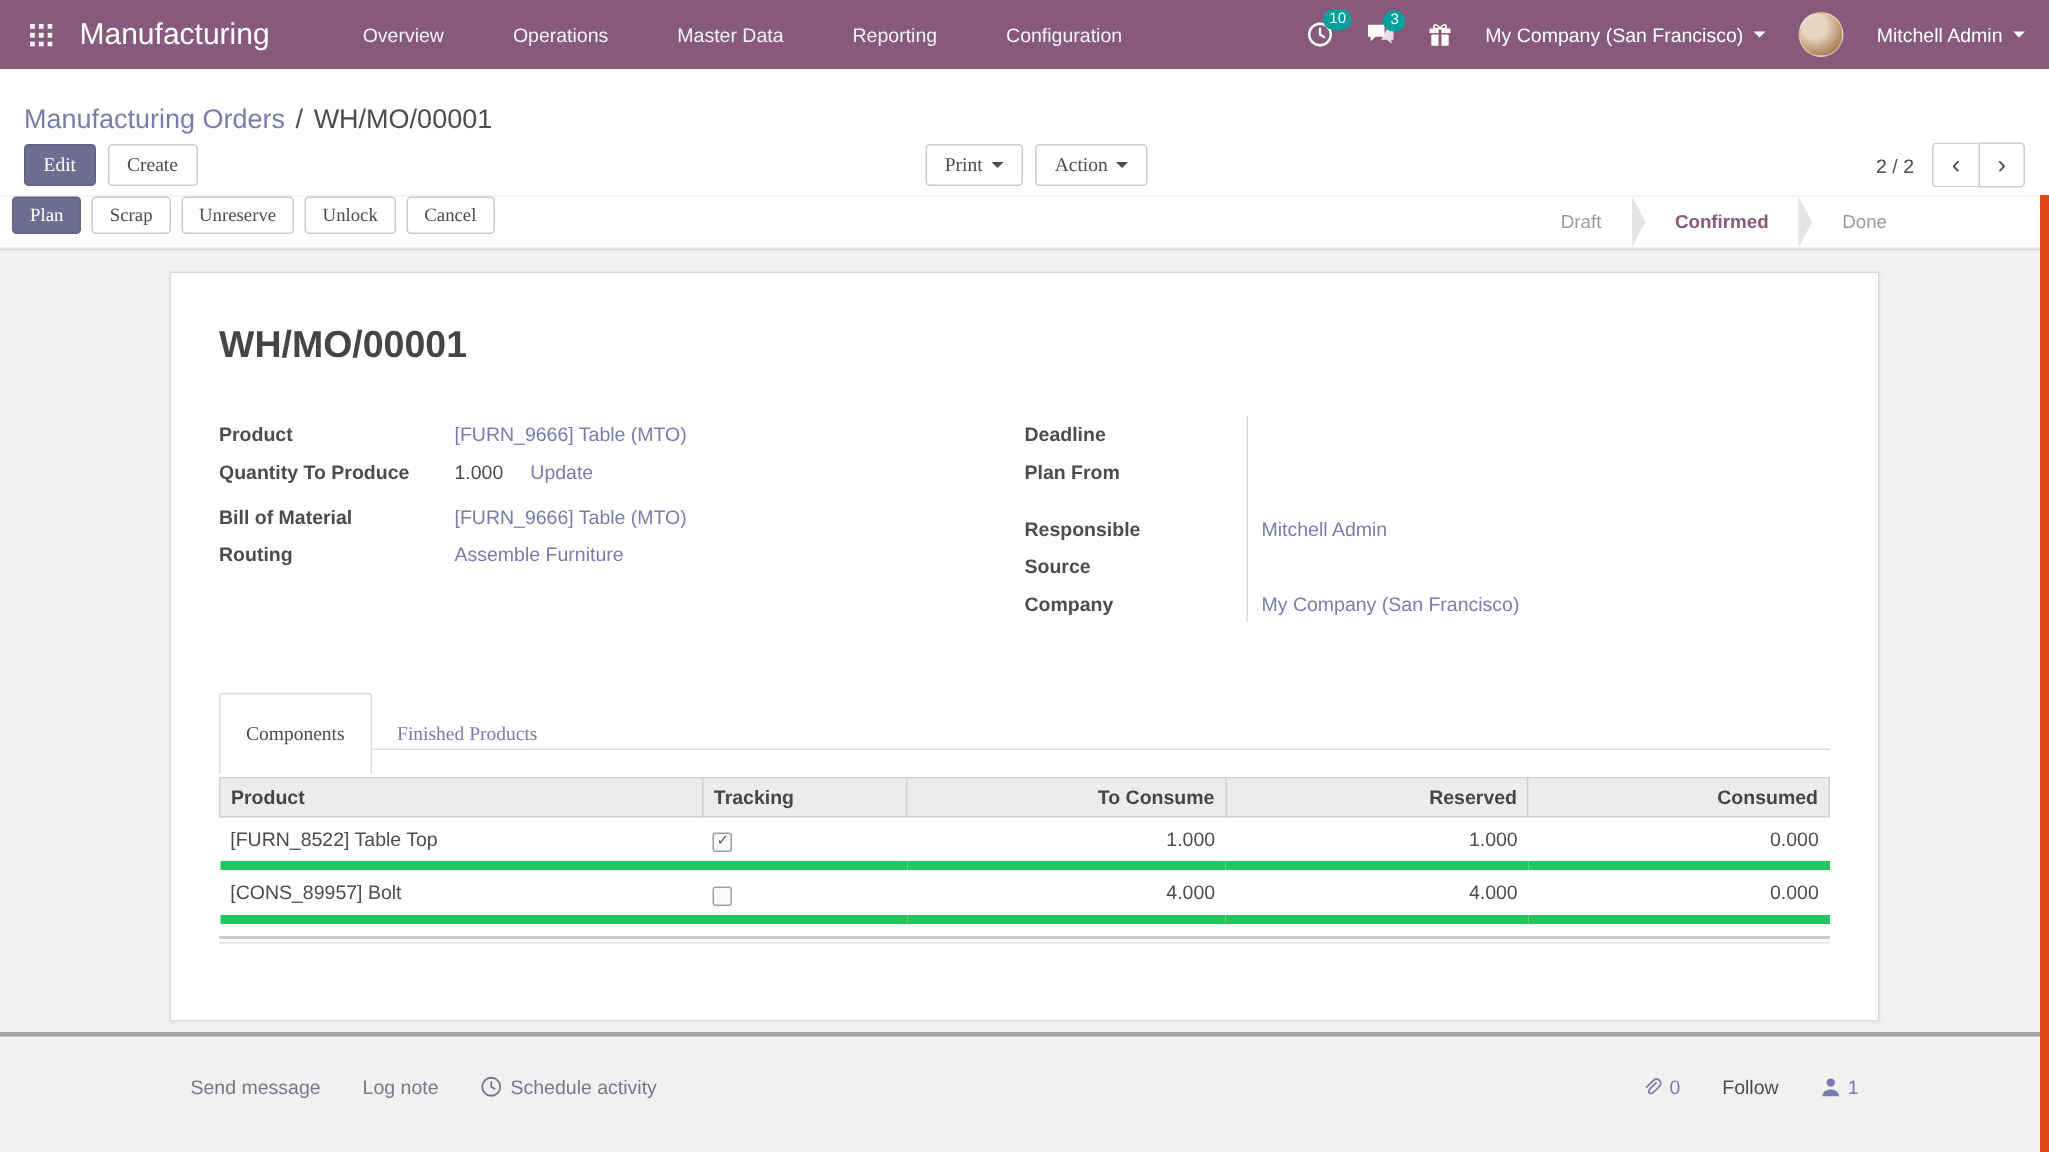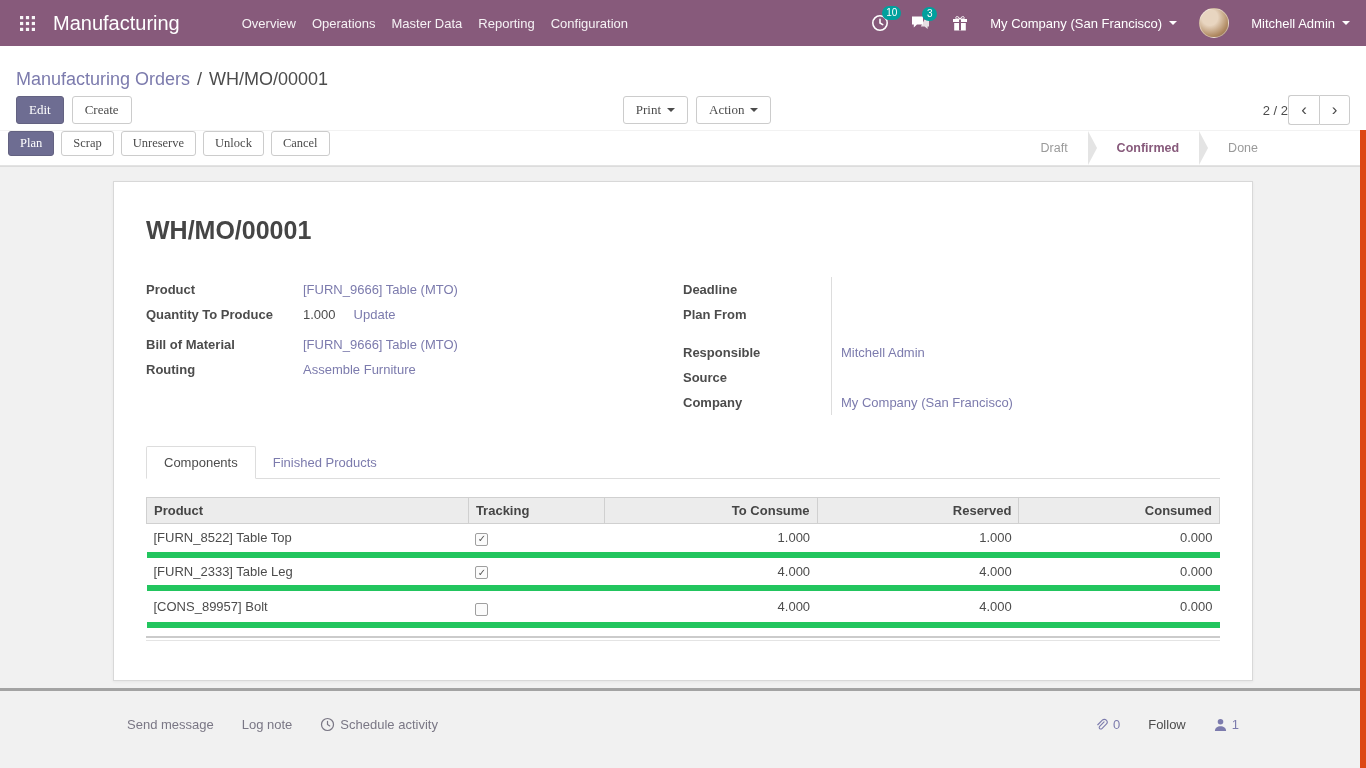--- a/index.html
+++ b/index.html
@@ -2,21 +2,21 @@
 <html><head>
 <meta charset="utf-8">
 <style>
   *{box-sizing:border-box;margin:0;padding:0}
   html,body{width:1366px;height:768px;overflow:hidden;font-family:"Liberation Sans",sans-serif;background:#fff;color:#4c4c4c}
 
   
   .navbar{height:46px;background:#875A7B;display:flex;align-items:center;padding:0 16px;color:#fff;gap:10px}
   .apps-btn{background:none;border:none;cursor:pointer;display:flex;padding:4px;margin-right:4px}
   .app-title{color:#fff;font-size:20px;font-weight:500;text-decoration:none;margin-right:52px;cursor:pointer}
-  .nav-menus{display:flex;gap:16px;font-size:13px}
+  .nav-menus{display:flex;gap:46px;font-size:13px}
   .nav-menus a{color:rgba(255,255,255,.92);text-decoration:none;cursor:pointer}
   .nav-right{margin-left:auto;display:flex;align-items:center;gap:22px;font-size:13px}
   .nav-icon-btn{position:relative;display:flex;align-items:center;cursor:pointer}
   .badge{position:absolute;top:-8px;left:11px;background:#00A09D;color:#fff;font-size:10px;line-height:12px;border-radius:8px;padding:1px 4px;min-width:15px;text-align:center}
   .nav-dd{display:flex;align-items:center;gap:7px;cursor:pointer;color:#fff}
   .caret{width:0;height:0;border:4px solid transparent;border-top-color:#fff;margin-top:4px;display:inline-block}
   .avatar{width:30px;height:30px;border-radius:50%;background:radial-gradient(circle at 35% 30%,#e8d5c0 0 30%,#b08a62 70%,#7a5c3e);border:1px solid rgba(255,255,255,.4)}
 
   
   .breadcrumb-row{height:44px;display:flex;align-items:flex-end;padding:0 16px;font-size:18px;background:#fff}
@@ -24,21 +24,21 @@
   .bc-sep{margin:0 7px;color:#4c4c4c}
   .bc-current{color:#4c4c4c}
 
   
   .control-row{height:40px;display:flex;align-items:center;padding:0 16px;background:#fff}
   .btn{font-size:13px;padding:5px 12px;border-radius:3px;border:1px solid #ccc;background:#fff;color:#4c4c4c;cursor:pointer;font-family:Liberation Serif, serif;display:inline-flex;align-items:center}
   .btn.primary{background:#6E6D92;border-color:#636281;color:#fff}
   .btn .caret{border-top-color:#4c4c4c;margin-left:6px}
   .btn-group{display:flex;gap:8px}
   .center-group{flex:1;display:flex;justify-content:center;gap:8px}
-  .pager{display:flex;align-items:center;}
+  .pager{display:flex;align-items:center;gap:12px}
   .pager-value{font-size:13px;color:#4c4c4c}
   .pager-btns{display:flex}
   .pager-btn{width:31px;height:30px;border:1px solid #ccc;background:#fff;font-size:17px;cursor:pointer;display:flex;align-items:center;justify-content:center;color:#4c4c4c;font-family:inherit}
   .pager-btn.prev{border-radius:3px 0 0 3px;border-right:none}
   .pager-btn.next{border-radius:0 3px 3px 0}
 
   
   .status-row{height:36px;display:flex;align-items:flex-start;padding:0 0 0 8px;background:#fff;border-bottom:1px solid #e3e3e3;border-top:1px solid #f2f2f2}
   .status-row .btn{padding:4px 11px;font-size:12.5px}
   .status-row .btn-group{gap:7px}
@@ -58,21 +58,21 @@
   .g-values{flex:1;display:flex;flex-direction:column}
   .group.right .g-values{border-left:1px solid #ddd;padding-left:9px}
   .g-cell{height:25px;display:flex;align-items:center;font-size:13px}
   .f-label{font-weight:bold;font-size:13px;color:#4c4c4c}
   .link{color:#7C7BAD;text-decoration:none;cursor:pointer}
   .sp-sm{height:5px}.sp-md{height:13px}
   .upd{margin-left:18px}
 
   
   .tabs{margin-top:30px;border-bottom:1px solid #ddd;display:flex}
-  .tab{padding:8px 17px;font-size:13px;cursor:pointer;color:#7C7BAD;position:relative;top:1px;background:transparent;border:none;font-family:Liberation Sans, sans-serif}
+  .tab{padding:18px 17px;font-size:13px;cursor:pointer;color:#7C7BAD;position:relative;top:17px;background:transparent;border:none;font-family:Liberation Serif, serif}
   .tab.active{background:#fff;border:1px solid #ddd;border-bottom:1px solid #fff;color:#4c4c4c;border-radius:2px 2px 0 0}
 
   
   .o-list{width:100%;border-collapse:collapse;margin-top:18px;font-size:13px}
   .o-list th{background:#ececec;border:1px solid #d0d0d0;font-weight:bold;text-align:left;padding:5px 7px;color:#454545;cursor:pointer}
   .o-list th.num,.o-list td.num{text-align:right}
   .o-list td{padding:6px 7px;border-bottom:6px solid #22c55e;color:#4c4c4c}
   .o-list tr{cursor:pointer;background:#fff}
   .w-prod{width:30%}.w-track{width:12.7%}.w-cons{width:19.8%}.w-res{width:18.8%}.w-consd{width:18.7%}
   .cb{display:inline-flex;width:13px;height:13px;border:1px solid #9f9f9f;border-radius:2px;background:#fbfbfb;align-items:center;justify-content:center;font-size:10px;line-height:10px;color:#555;cursor:pointer}
@@ -296,29 +296,20 @@
         <tr>
           <td>[FURN_8522] Table Top</td>
           <td><span class="cb">
                 <span>✓</span>
               </span></td>
           <td class="num">1.000</td>
           <td class="num">1.000</td>
           <td class="num">0.000</td>
         </tr>
         <tr>
-          <td>[FURN_2333] Table Leg</td>
-          <td><span class="cb">
-                <span>✓</span>
-              </span></td>
-          <td class="num">4.000</td>
-          <td class="num">4.000</td>
-          <td class="num">0.000</td>
-        </tr>
-        <tr>
           <td>[CONS_89957] Bolt</td>
           <td><span class="cb">
                 <span></span>
               </span></td>
           <td class="num">4.000</td>
           <td class="num">4.000</td>
           <td class="num">0.000</td>
         </tr>
       </tbody>
     </table>

